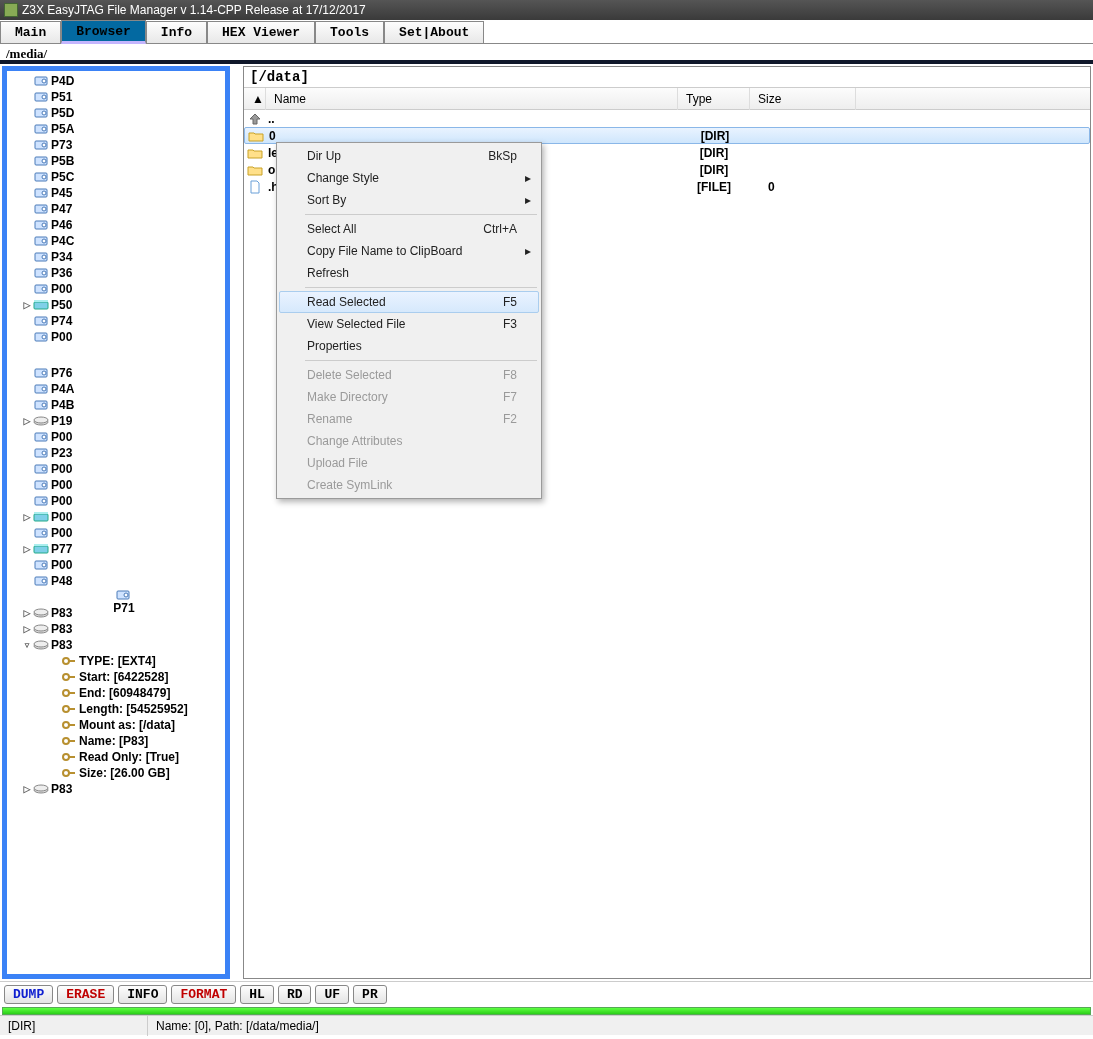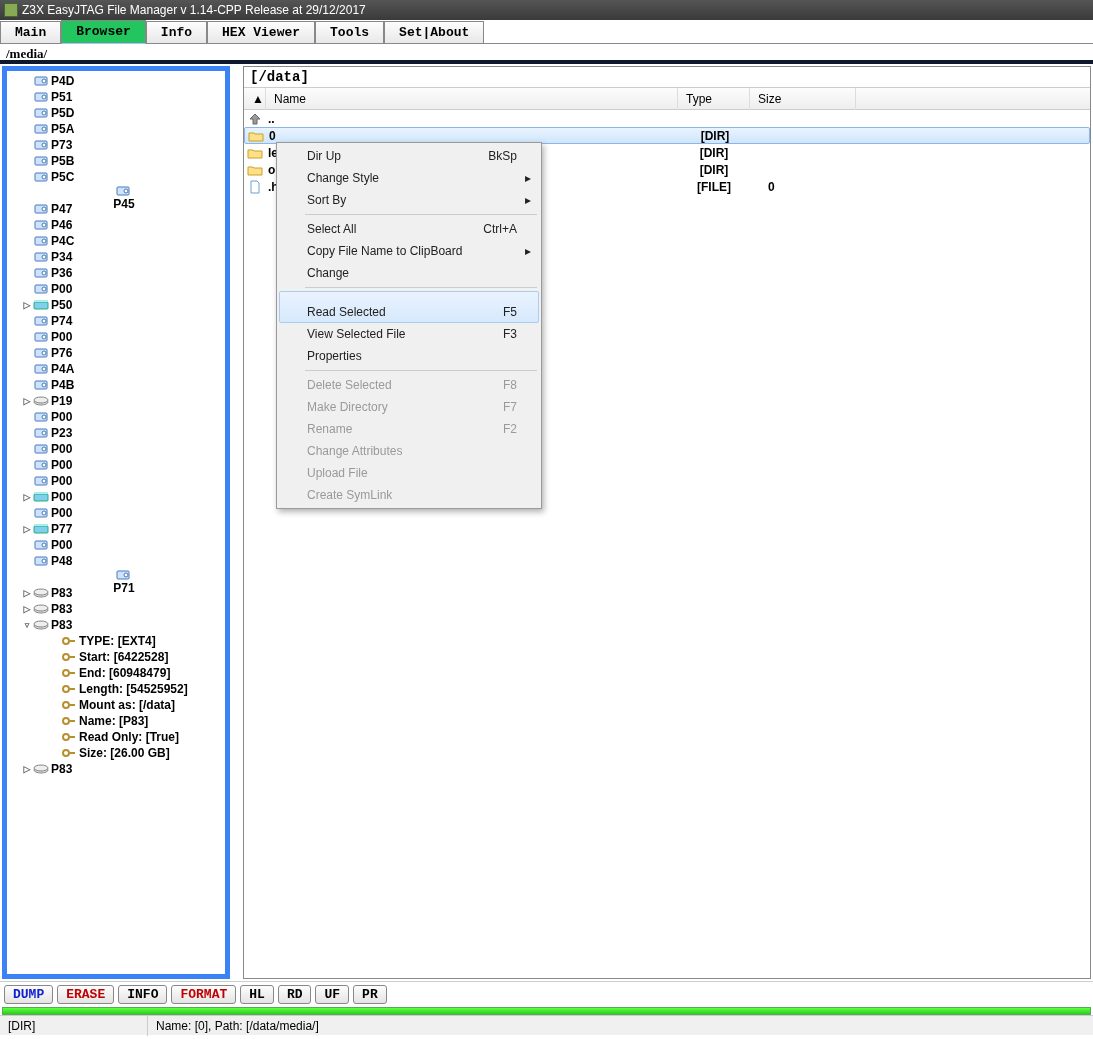--- a/index.html
+++ b/index.html
@@ -3,21 +3,21 @@
 <meta charset="utf-8">
 <style>
 * { box-sizing: border-box; margin: 0; padding: 0; font-family: "Segoe UI", Tahoma, sans-serif; font-size: 12px; }
 body { background: #fff; width: 1093px; height: 1039px; overflow: hidden; position: relative; }
 
 .title-bar { background: linear-gradient(#555,#3a3a3a); color: #fff; height: 20px; line-height: 20px; padding-left: 22px; position: relative; font-size: 12px; }
 .title-bar .app-icon { position:absolute; left:4px; top:3px; width:14px; height:14px; background:#8a5; border:1px solid #463; }
 
 .tab-bar { background:#fff; border-bottom:1px solid #888; height:24px; display:flex; }
 .tab { font-family:"Courier New",monospace; font-weight:bold; font-size:13px; padding:3px 14px 0; border:1px solid #888; border-bottom:none; background:linear-gradient(#fdfdfd,#e8e8e8); margin-right:0; height:22px; cursor:pointer; position:relative; top:1px; }
-.tab.active { background:#22c55e; height:24px; top:0; border-bottom:1px solid #c4b5fd; z-index:2; }
+.tab.active { background:#0369a1; height:24px; top:0; border-bottom:3px solid #c4b5fd; z-index:2; }
 
 .path-bar { height:20px; border-bottom:4px solid #0f172a; padding:2px 6px; font-size:13px; font-family:Tahoma; font-weight:bold; }
 
 .main-area { display:flex; height:calc(100% - 20px - 24px - 20px - 30px - 28px); }
 .tree-panel { width:228px; border:5px solid #3b82f6; margin:2px; overflow:auto; padding:2px 0; }
 .tree-node { display:flex; align-items:center; height:16px; font-size:12px; font-weight:bold; white-space:nowrap; cursor:default; }
 .tree-node .tw { width:12px; display:inline-block; text-align:center; color:#666; font-size:9px; }
 .tree-node .ticon { width:16px; height:14px; display:inline-flex; align-items:center; justify-content:center; }
 .tree-node .tlabel { padding-left:2px; }
 .ticon svg { display:block; }
@@ -30,40 +30,40 @@
 .file-rows { flex:1; overflow:auto; }
 .file-row { display:flex; height:17px; align-items:center; }
 .file-row.sel { background:linear-gradient(#e9f3ff,#cfe6fc); border:1px solid #8ab7e8; border-radius:2px; }
 .file-row .c-icon { width:22px; display:flex; justify-content:center; }
 .file-row .c-name { width:412px; padding-left:2px; font-weight:bold; }
 .file-row .c-type { width:72px; font-weight:bold; text-align:center; }
 .file-row .c-size { width:80px; font-weight:bold; text-align:left; padding-left:18px; }
 
 .context-menu { position:absolute; left:276px; top:142px; width:266px; background:#f0f0f0; border:1px solid #9a9a9a; box-shadow:2px 3px 6px rgba(0,0,0,.3); padding:2px; z-index:50; }
 .cm-item { display:flex; justify-content:space-between; padding:4px 22px 4px 28px; color:#222; cursor:default; position:relative; }
-.cm-item.hov { background:linear-gradient(#eaf3ff,#d6e9fc); border:1px solid #aacdee; border-radius:2px; padding:13px 21px 3px 27px; }
+.cm-item.hov { background:linear-gradient(#eaf3ff,#d6e9fc); border:1px solid #aacdee; border-radius:2px; padding:3px 21px 3px 27px; }
 .cm-item.disabled { color:#9a9a9a;text-align:center; }
 .cm-item .arrow { position:absolute; right:8px; }
 .cm-sep { height:1px; background:#ccc; margin:3px 2px 3px 26px; }
 
 .bottom-buttons { height:26px; border-top:1px solid #ccc; padding:2px 4px; display:flex; gap:4px; align-items:center; }
 .bbtn { font-family:"Courier New",monospace; font-weight:bold; font-size:13px; border:1px solid #888; border-radius:3px; background:linear-gradient(#fdfdfd,#e4e4e4); padding:1px 8px; cursor:pointer; }
 .bbtn.blue{color:#1020d0;} .bbtn.red{color:#c00000;}
 
 .progress-bar { height:8px; background:linear-gradient(#5dff41,#2bcf18); margin:0 2px; border:1px solid #5a5; }
 .status-bar { height:20px; background:#f0f0f0; border-top:1px solid #ccc; display:flex; align-items:center; font-size:12px; }
 .status-bar .cell { padding:0 8px; border-right:1px solid #ccc; height:20px; line-height:20px; }
 .status-bar .cell:first-child { width:148px; }
 </style>
 </head>
 <body>
 
 <div class="title-bar">
   <span class="app-icon"></span>
-  <span>Z3X EasyJTAG File Manager v 1.14-CPP Release at 29/12/2017</span>
+  <span>Z3X EasyJTAG File Manager v 1.14-CPP Release at 17/12/2017</span>
 </div>
 
 <div class="tab-bar" id="tab-bar">
     <div class="tab">Main</div>
     <div class="tab active">Browser</div>
     <div class="tab">Info</div>
     <div class="tab">HEX Viewer</div>
     <div class="tab">Tools</div>
     <div class="tab">Set|About</div>
   </div>
@@ -135,21 +135,21 @@
       <div class="tree-node" style="padding-left: 14px;">
         <span class="tw"></span>
         <span class="ticon">
           <svg width="14" height="12">
             <rect x="1" y="2" width="12" height="8" rx="1" fill="#cfe3ff" stroke="#4a7ab8"></rect>
             <circle cx="10" cy="6" r="2" fill="#fff" stroke="#4a7ab8"></circle>
           </svg>
         </span>
         <span class="tlabel">P5C</span>
       </div>
-      <div class="tree-node" style="padding-left: 14px; flex-direction: column;">
+      <div class="tree-node" style="padding-left: 14px;">
         <span class="tw"></span>
         <span class="ticon">
           <svg width="14" height="12">
             <rect x="1" y="2" width="12" height="8" rx="1" fill="#cfe3ff" stroke="#4a7ab8"></rect>
             <circle cx="10" cy="6" r="2" fill="#fff" stroke="#4a7ab8"></circle>
           </svg>
         </span>
         <span class="tlabel">P45</span>
       </div>
       <div class="tree-node" style="padding-left: 14px;">
@@ -235,21 +235,21 @@
       <div class="tree-node" style="padding-left: 14px;">
         <span class="tw"></span>
         <span class="ticon">
           <svg width="14" height="12">
             <rect x="1" y="2" width="12" height="8" rx="1" fill="#cfe3ff" stroke="#4a7ab8"></rect>
             <circle cx="10" cy="6" r="2" fill="#fff" stroke="#4a7ab8"></circle>
           </svg>
         </span>
         <span class="tlabel">P00</span>
       </div>
-      <div class="tree-node" style="padding-left: 14px;">
+      <div class="tree-node" style="padding-left: 14px; margin-top: 20px;">
         <span class="tw"></span>
         <span class="ticon">
           <svg width="14" height="12">
             <rect x="1" y="2" width="12" height="8" rx="1" fill="#cfe3ff" stroke="#4a7ab8"></rect>
             <circle cx="10" cy="6" r="2" fill="#fff" stroke="#4a7ab8"></circle>
           </svg>
         </span>
         <span class="tlabel">P76</span>
       </div>
       <div class="tree-node" style="padding-left: 14px;">
@@ -608,21 +608,21 @@
     <div class="cm-sep"></div>
     <div class="cm-item">
       <span>Select All</span>
       <span>Ctrl+A</span>
     </div>
     <div class="cm-item">
       <span>Copy File Name to ClipBoard</span>
       <span class="arrow">▸</span>
     </div>
     <div class="cm-item">
-      <span>Change</span>
+      <span>Refresh</span>
       <span></span>
     </div>
     <div class="cm-sep"></div>
     <div class="cm-item hov">
       <span>Read Selected</span>
       <span>F5</span>
     </div>
     <div class="cm-item">
       <span>View Selected File</span>
       <span>F3</span>

